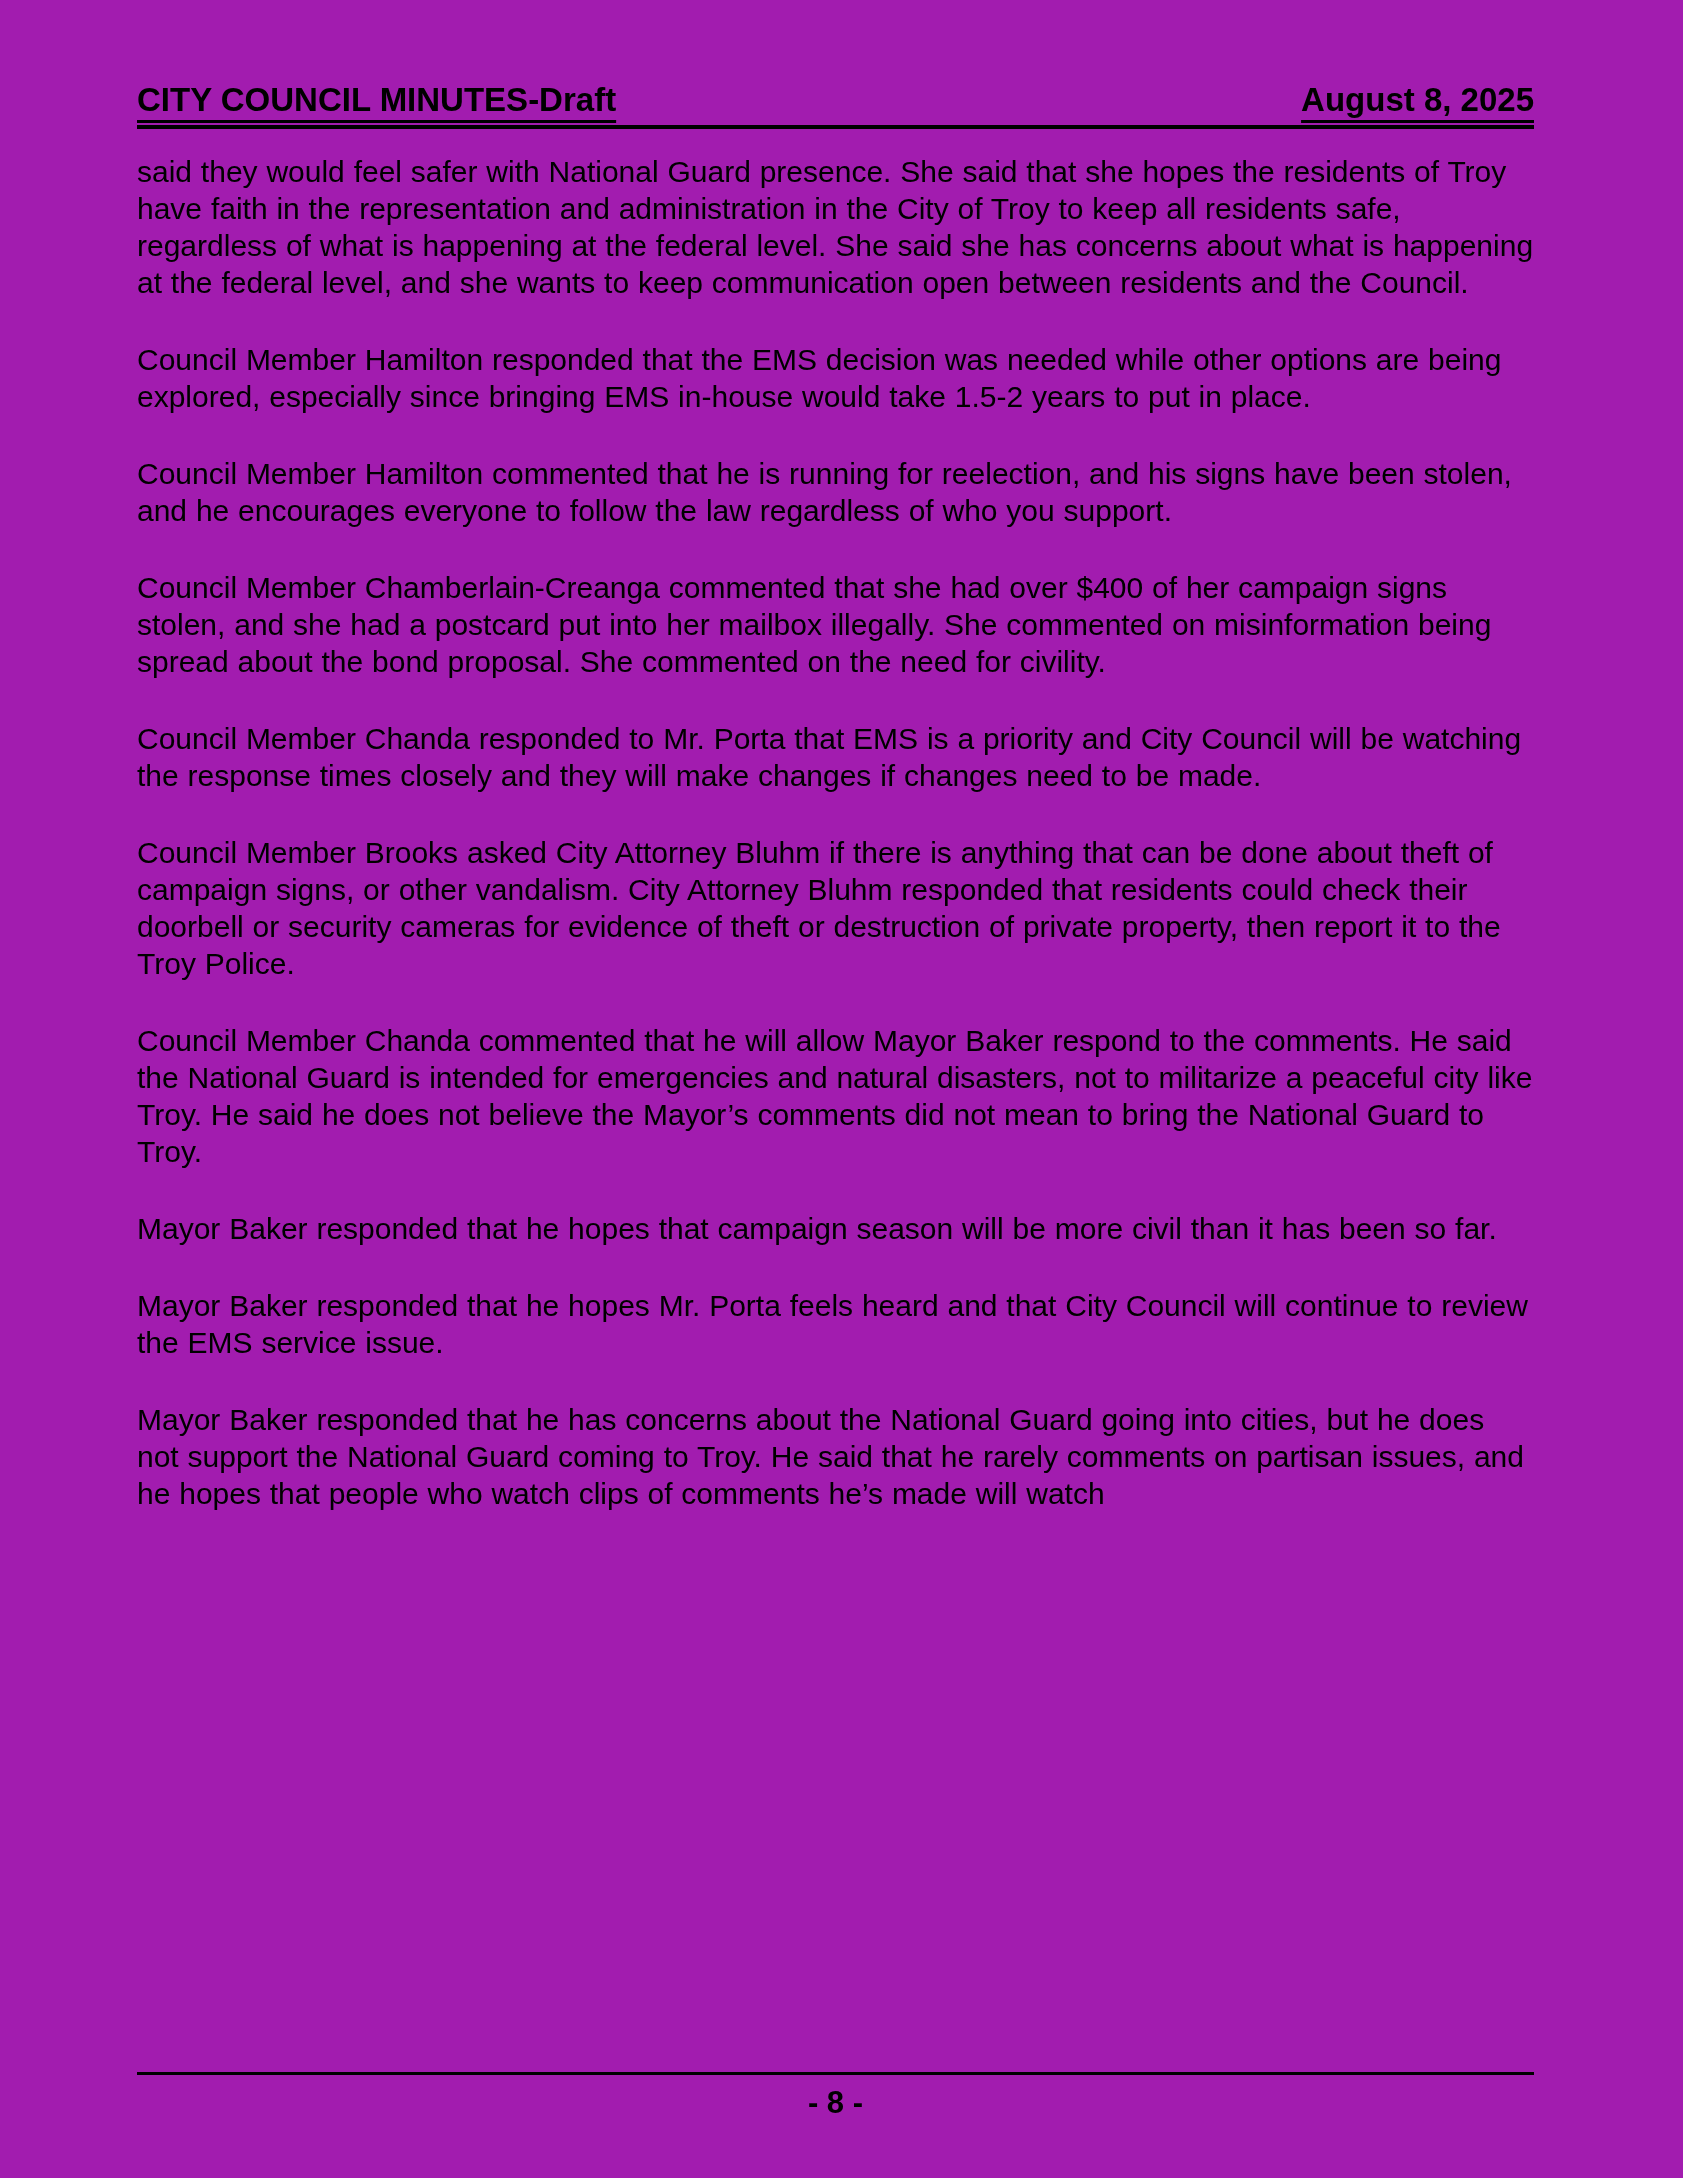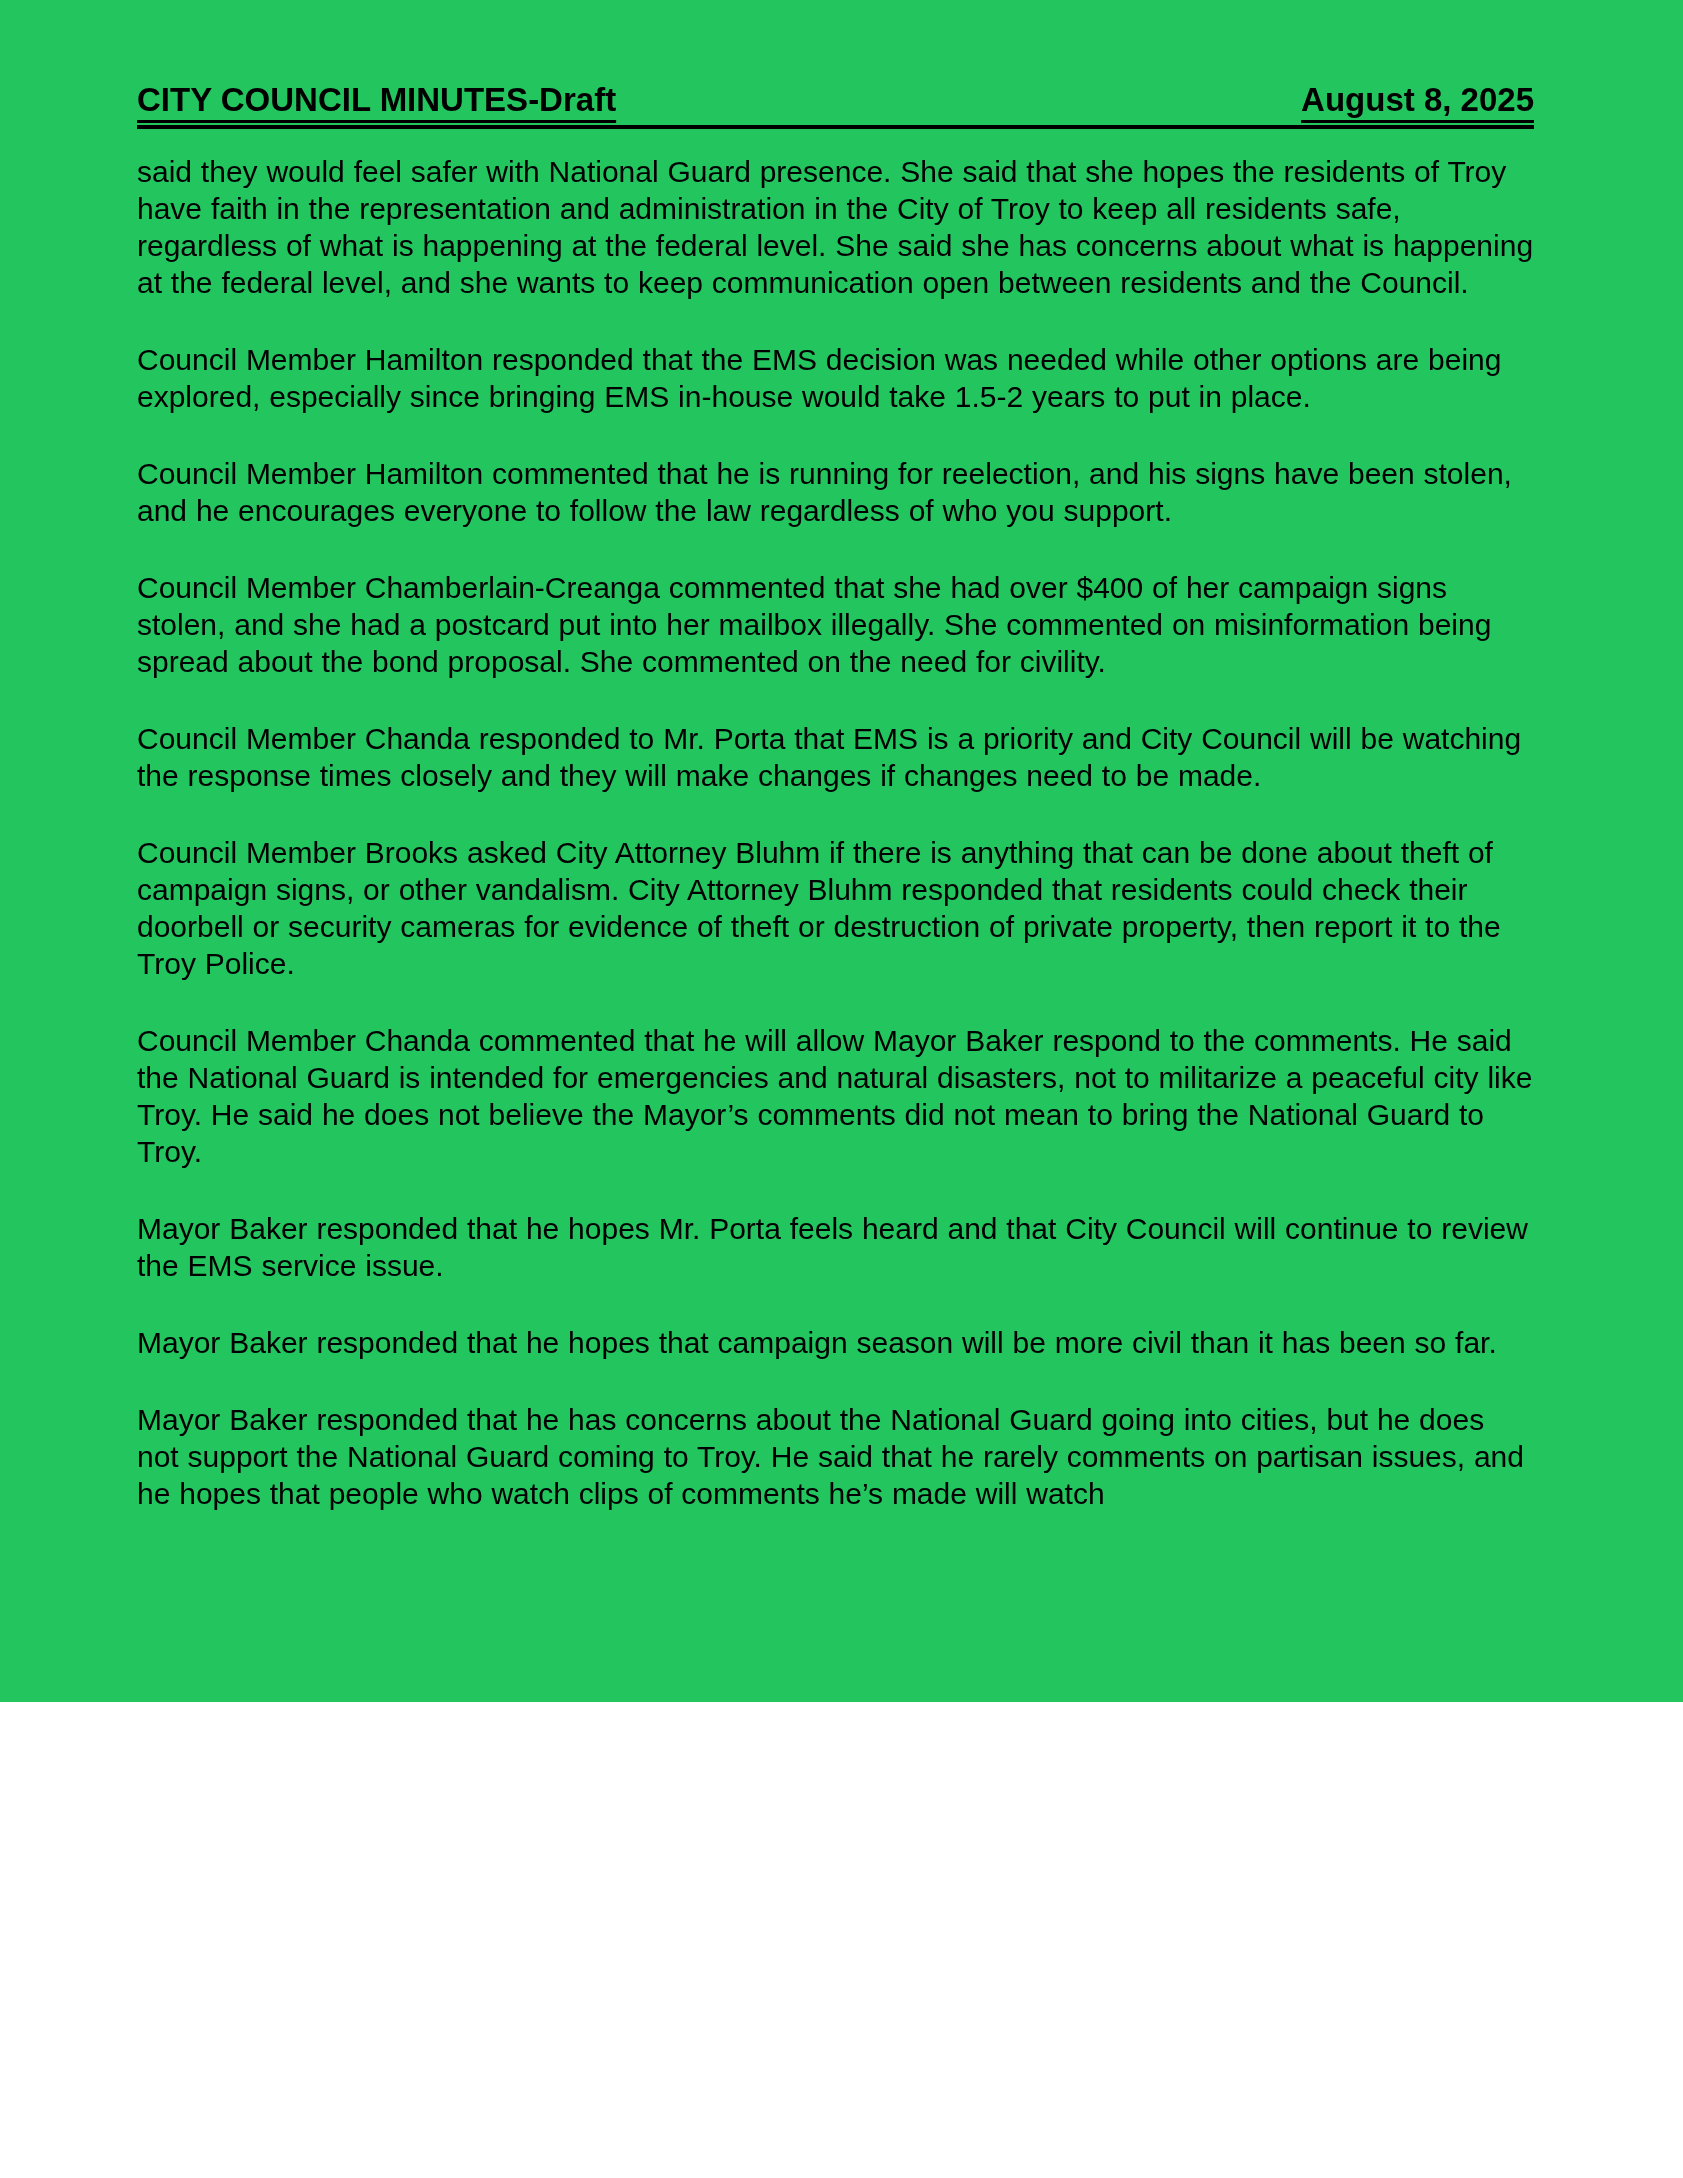--- a/index.html
+++ b/index.html
@@ -3,22 +3,22 @@
 <meta charset="utf-8">
 <style>
   html, body {
     margin: 0;
     padding: 0;
     background: #ffffff;
   }
   .page {
     position: relative;
     width: 1683px;
-    height: 1702px;
-    background: #22c55e;
+    height: 2178px;
+    background: #a21caf;
     box-sizing: border-box;
     padding: 81px 149px 0 137px;
     font-family: "Liberation Sans", sans-serif;
     color: #000000;
   }
   .doc-header {
     display: flex;
     justify-content: space-between;
     align-items: baseline;
     border-bottom: 4px solid #000000;
@@ -67,22 +67,22 @@
   </div>
 
   <div class="doc-body">
     <p class="para">said they would feel safer with National Guard presence. She said that she hopes the residents of Troy have faith in the representation and administration in the City of Troy to keep all residents safe, regardless of what is happening at the federal level. She said she has concerns about what is happening at the federal level, and she wants to keep communication open between residents and the Council.</p>
     <p class="para">Council Member Hamilton responded that the EMS decision was needed while other options are being explored, especially since bringing EMS in-house would take 1.5-2 years to put in place.</p>
     <p class="para">Council Member Hamilton commented that he is running for reelection, and his signs have been stolen, and he encourages everyone to follow the law regardless of who you support.</p>
     <p class="para">Council Member Chamberlain-Creanga commented that she had over $400 of her campaign signs stolen, and she had a postcard put into her mailbox illegally. She commented on misinformation being spread about the bond proposal. She commented on the need for civility.</p>
     <p class="para">Council Member Chanda responded to Mr. Porta that EMS is a priority and City Council will be watching the response times closely and they will make changes if changes need to be made.</p>
     <p class="para">Council Member Brooks asked City Attorney Bluhm if there is anything that can be done about theft of campaign signs, or other vandalism. City Attorney Bluhm responded that residents could check their doorbell or security cameras for evidence of theft or destruction of private property, then report it to the Troy Police.</p>
     <p class="para">Council Member Chanda commented that he will allow Mayor Baker respond to the comments. He said the National Guard is intended for emergencies and natural disasters, not to militarize a peaceful city like Troy. He said he does not believe the Mayor’s comments did not mean to bring the National Guard to Troy.</p>
+    <p class="para">Mayor Baker responded that he hopes that campaign season will be more civil than it has been so far.</p>
     <p class="para">Mayor Baker responded that he hopes Mr. Porta feels heard and that City Council will continue to review the EMS service issue.</p>
-    <p class="para">Mayor Baker responded that he hopes that campaign season will be more civil than it has been so far.</p>
     <p class="para">Mayor Baker responded that he has concerns about the National Guard going into cities, but he does not support the National Guard coming to Troy. He said that he rarely comments on partisan issues, and he hopes that people who watch clips of comments he’s made will watch</p>
   </div>
 
   <div class="doc-footer">
     <span class="page-number">- 8 -</span>
   </div>
 
 </div>
 
 

